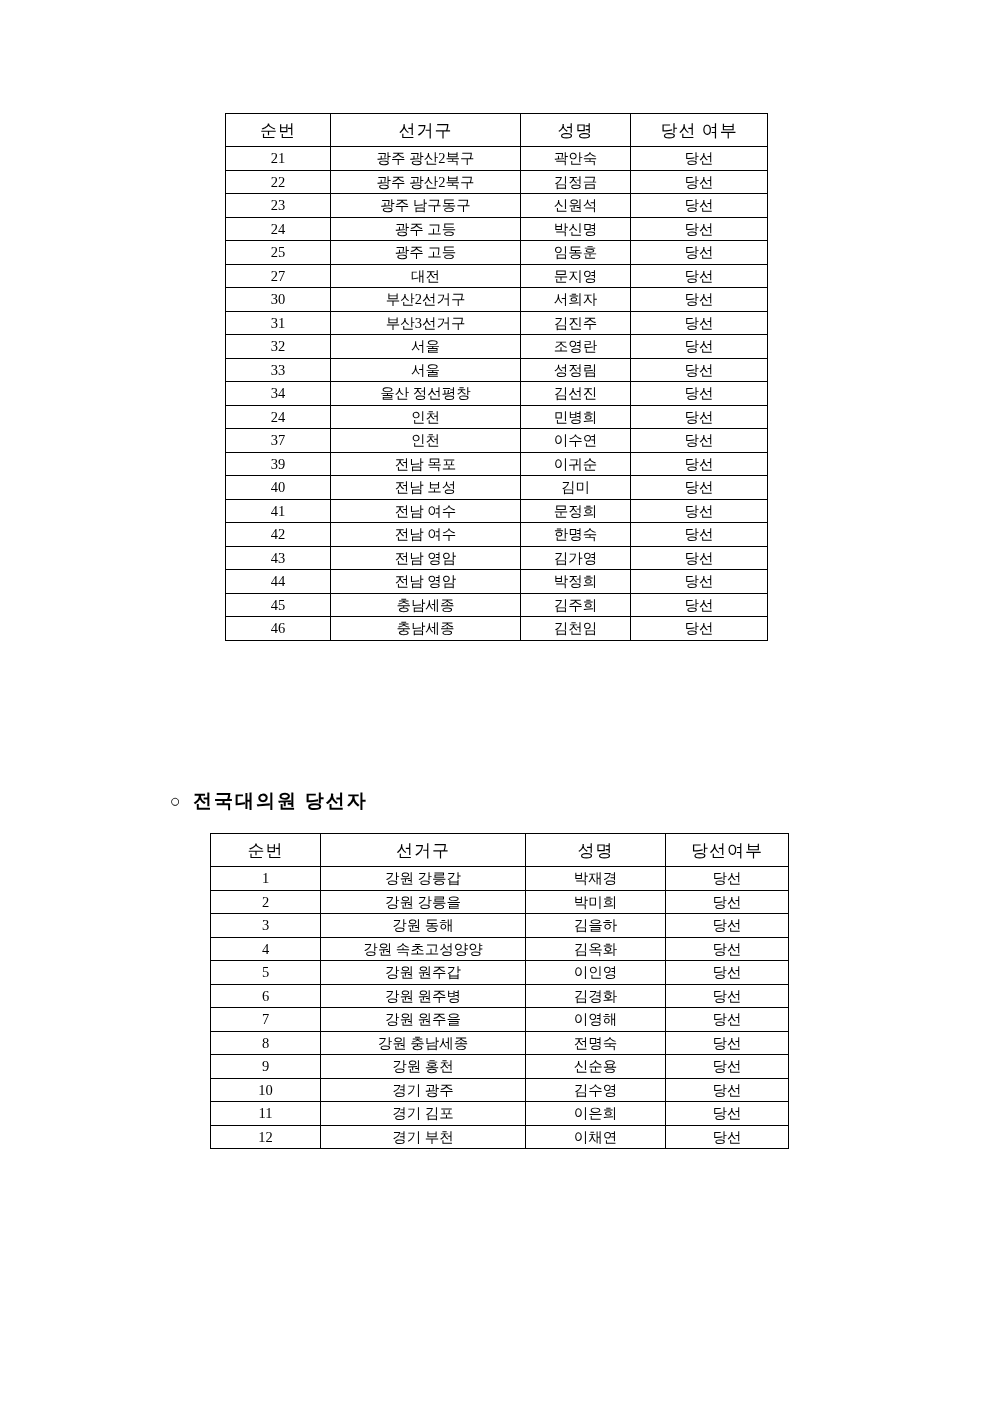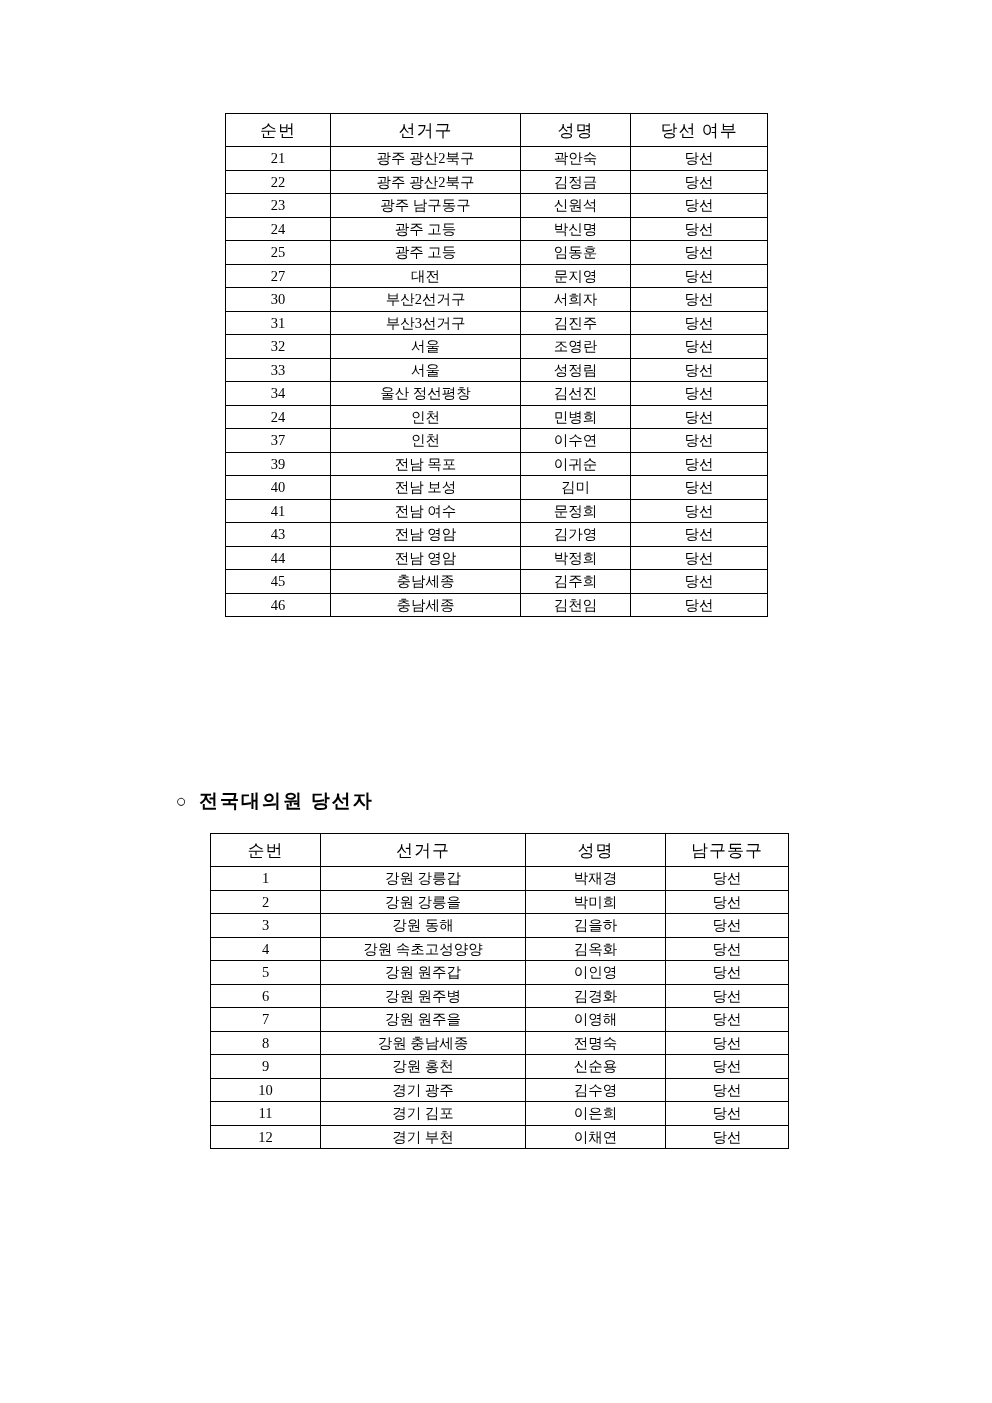--- a/index.html
+++ b/index.html
@@ -73,21 +73,21 @@
   .t2 col.c-dist{ width: 205px; }
   .t2 col.c-name{ width: 140px; }
   .t2 col.c-res { width: 123px; }
 
   .t2 thead th { height: 36px; font-size: 18px; }
   .t2 tbody td { height: 26px; line-height: 26px; font-size: 15px; }
 
   
   .section-heading {
     position: absolute;
-    left: 176px;
+    left: 170px;
     top: 788px;
     font-size: 19px;
     font-weight: bold;
     letter-spacing: 2px;
     white-space: nowrap;
   }
   .section-heading .bullet {
     display: inline-block;
     margin-right: 10px;
     font-weight: normal;
@@ -206,20 +206,26 @@
             <td>김미</td>
             <td>당선</td>
           </tr>
         <tr>
             <td>41</td>
             <td>전남 여수</td>
             <td>문정희</td>
             <td>당선</td>
           </tr>
         <tr>
+            <td>42</td>
+            <td>전남 여수</td>
+            <td>한명숙</td>
+            <td>당선</td>
+          </tr>
+        <tr>
             <td>43</td>
             <td>전남 영암</td>
             <td>김가영</td>
             <td>당선</td>
           </tr>
         <tr>
             <td>44</td>
             <td>전남 영암</td>
             <td>박정희</td>
             <td>당선</td>
@@ -250,21 +256,21 @@
         <col class="c-no">
           <col class="c-dist">
           <col class="c-name">
           <col class="c-res">
       </colgroup>
       <thead>
         <tr>
           <th>순번</th>
           <th>선거구</th>
           <th>성명</th>
-          <th>남구동구</th>
+          <th>당선여부</th>
         </tr>
       </thead>
       <tbody>
         <tr>
             <td>1</td>
             <td>강원 강릉갑</td>
             <td>박재경</td>
             <td>당선</td>
           </tr>
         <tr>

